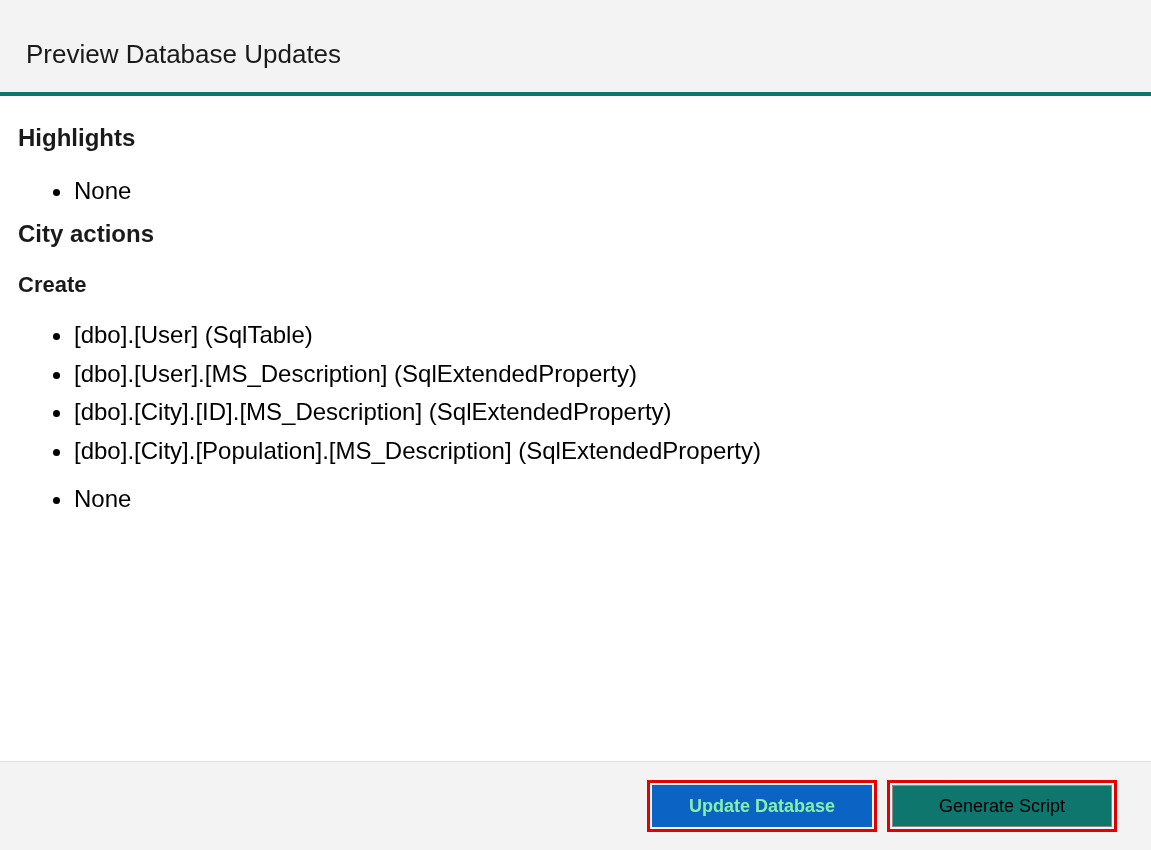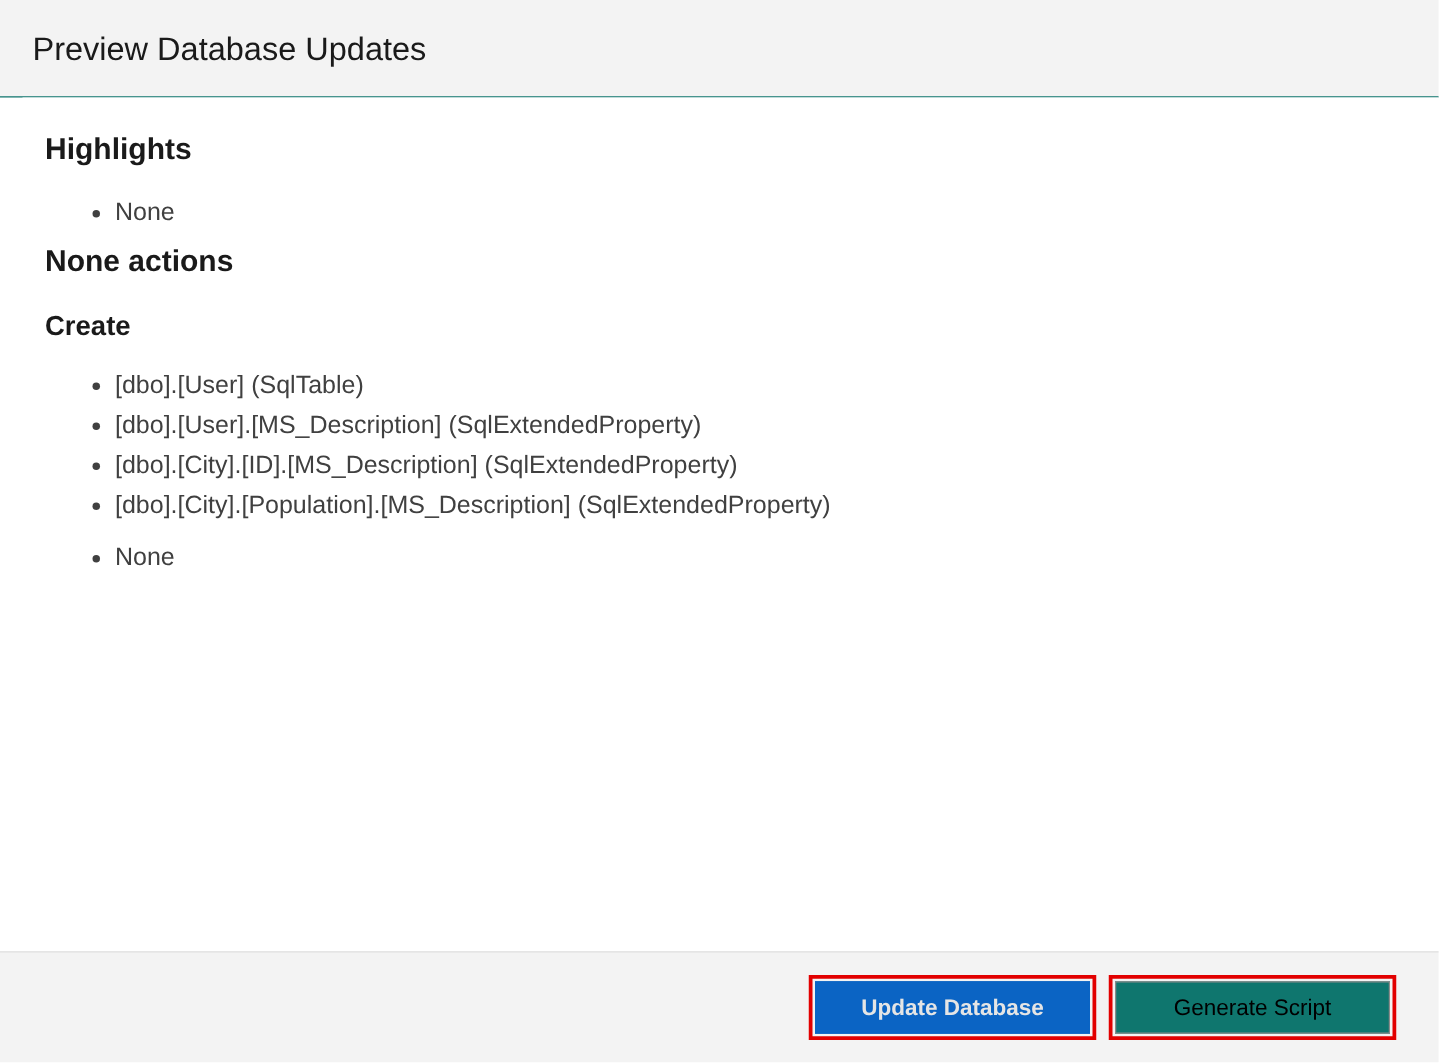--- a/index.html
+++ b/index.html
@@ -11,34 +11,33 @@
       font-family: "Segoe UI", -apple-system, BlinkMacSystemFont, sans-serif;
       width: 1151px;
       height: 850px;
       display: flex;
       flex-direction: column;
       background: #ffffff;
       color: #1a1a1a;
     }
     .dialog-header {
       background: #f3f3f3;
-      border-bottom: 1px solid #0f766e;
-      padding: 24px 26px 22px 26px;
+      border-bottom: 4px solid #0f766e;
+      padding: 39px 26px 22px 26px;
     }
     .dialog-title {
       font-size: 26px;
       font-weight: 400;
       color: #1a1a1a;
     }
     .content {
       flex: 1;
       padding: 28px 18px 20px 18px;
       overflow-y: auto;
       background: #ffffff;
-      margin-left: 18px;
     }
     .section-heading {
       font-size: 24px;
       font-weight: 700;
       margin-bottom: 20px;
       margin-top: 8px;
     }
     .section-heading.first {
       margin-top: 0;
     }
@@ -47,23 +46,23 @@
       font-weight: 700;
       margin-top: 24px;
       margin-bottom: 18px;
     }
     ul.bullet-list {
       list-style: disc;
       margin-left: 56px;
       margin-bottom: 10px;
     }
     ul.bullet-list li {
-      font-size: 20px;
+      font-size: 24px;
       line-height: 1.6;
-      color: #404040;
+      color: #000000;
     }
     .footer {
       background: #f3f3f3;
       border-top: 1px solid #e0e0e0;
       padding: 18px 34px 18px 18px;
       display: flex;
       justify-content: flex-end;
       gap: 10px;
       align-items: center;
     }
@@ -73,21 +72,21 @@
       padding: 8px 28px;
       min-height: 42px;
       border: 1px solid #8a8a8a;
       background: #0f766e;
       cursor: pointer;
       min-width: 136px;
     }
     .btn-primary {
       background: #0b64c4;
       border-color: #0b64c4;
-      color: #e5e5e5;
+      color: #86efac;
       font-weight: 600;
     }
     .highlight-frame {
       border: 3px solid #e20000;
       padding: 2px;
       display: inline-flex;
     }
     .highlight-frame .btn {
       min-width: 220px;
     }
@@ -99,21 +98,21 @@
   <div class="dialog-title">Preview Database Updates</div>
 </div>
 
 <div class="content">
 
   <div class="section-heading first">Highlights</div>
   <ul class="bullet-list">
     <li>None</li>
   </ul>
 
-  <div class="section-heading">None actions</div>
+  <div class="section-heading">City actions</div>
 
   <div class="sub-heading">Create</div>
   <ul class="bullet-list">
     <li>[dbo].[User] (SqlTable)</li>
     <li>[dbo].[User].[MS_Description] (SqlExtendedProperty)</li>
     <li>[dbo].[City].[ID].[MS_Description] (SqlExtendedProperty)</li>
     <li>[dbo].[City].[Population].[MS_Description] (SqlExtendedProperty)</li>
   </ul>
 
   <ul class="bullet-list">

